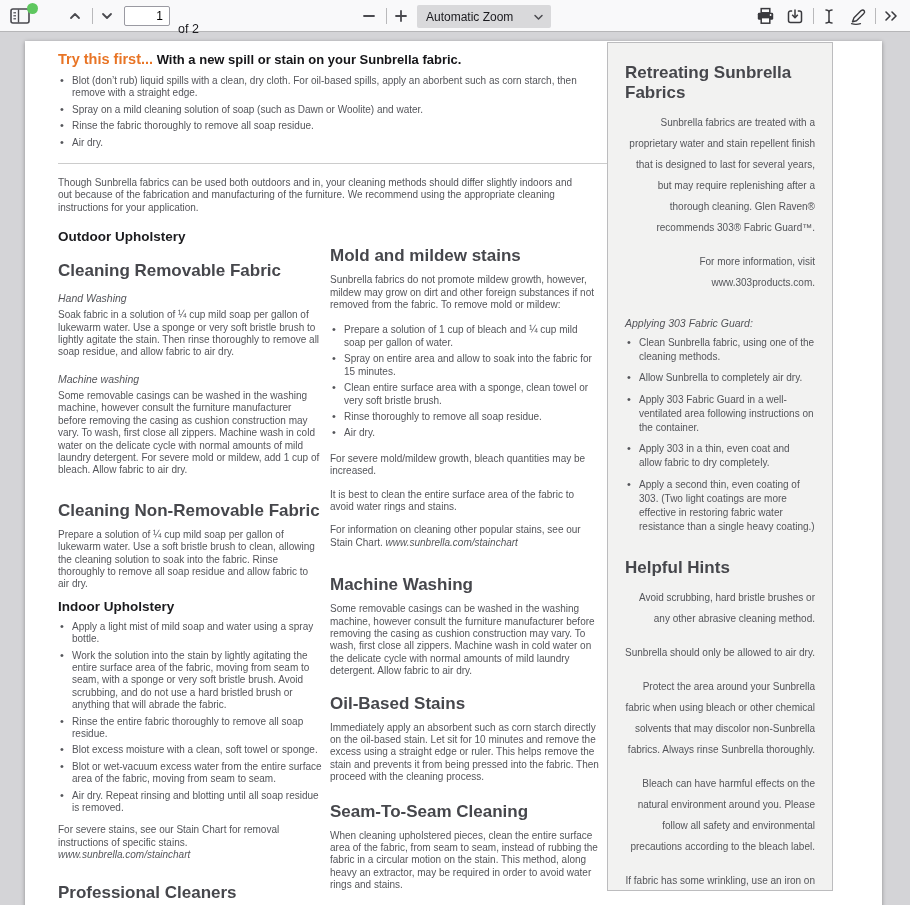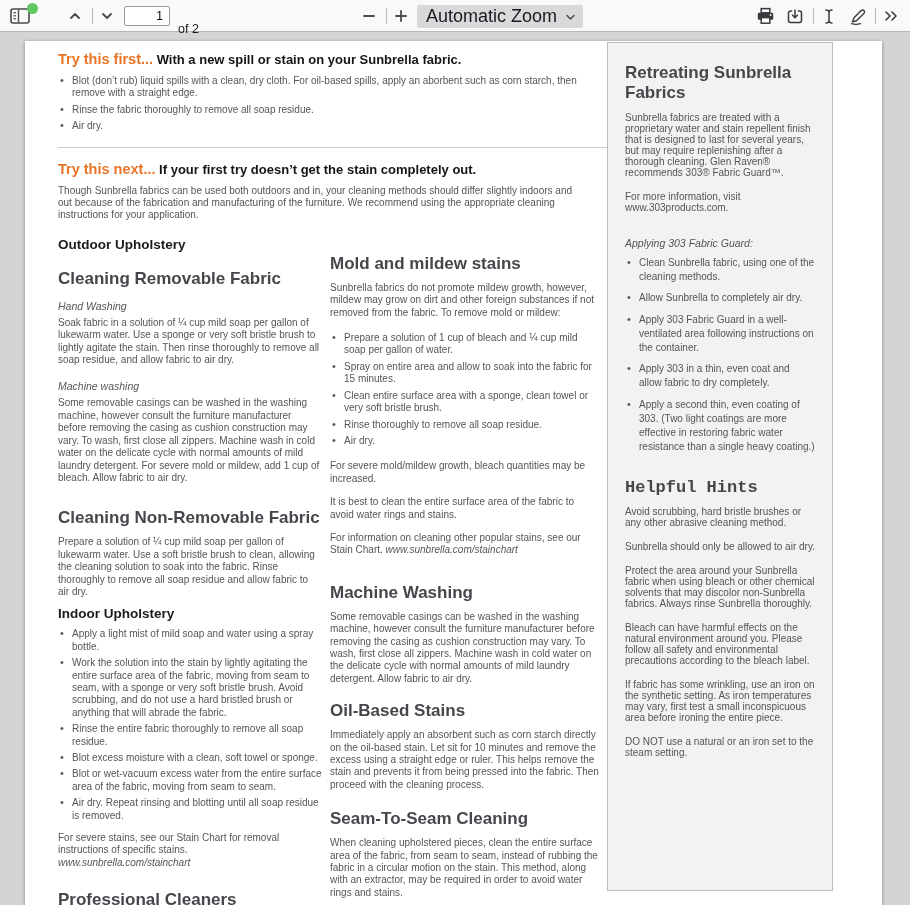--- a/index.html
+++ b/index.html
@@ -11,21 +11,21 @@
     background:#f9f9fa; border-bottom:1px solid #b6b6b8; z-index:20; }
   .tb-btn { position:absolute; top:3px; width:26px; height:26px; display:flex;
     align-items:center; justify-content:center; border-radius:2px; cursor:pointer; }
   .tb-sep { position:absolute; top:8px; width:1px; height:16px; background:#b9b9bb; }
   .page-input { position:absolute; top:6px; left:124px; width:46px; height:20px;
     border:1px solid #9a9aa2; border-radius:2px; background:#fff; text-align:right;
     font-size:12px; padding:0 6px 0 2px; font-family:"Liberation Sans",sans-serif; }
   .of-label { position:absolute; top:22px; left:178px; font-size:12.5px; color:#1a1a1e; }
   .zoom-select { position:absolute; top:5px; left:417px; height:23px; min-width:134px;
     background:#d9d9db; border-radius:2px; display:flex; align-items:center;
-    padding:0 26px 0 9px; font-size:18px; color:#1a1a1e; cursor:pointer; }
+    padding:0 26px 0 9px; font-size:12px; color:#1a1a1e; cursor:pointer; }
   .zoom-select svg { position:absolute; right:7px; top:7px; }
   .dot { position:absolute; top:0px; left:20px; width:11px; height:11px;
     border-radius:50%; background:#5fc75f; }
 
   
   .viewer { position:absolute; top:33px; left:0; width:910px; height:872px;
     background:#d4d4d7; overflow:hidden; }
   .page { position:absolute; left:25px; top:8px; width:857px; height:1140px;
     background:#ffffff; box-shadow:0 1px 4px rgba(0,0,0,.35); }
   .pcontent { position:relative; padding:10px 0 0 33px; }
@@ -47,24 +47,24 @@
 
   .h1 { font-size:13.5px; font-weight:bold; color:#1b1b1e; margin:0 0 9px; }
   .h2 { font-size:17px; font-weight:bold; color:#46474c; margin:17px 0 8px; }
   .h2:first-child { margin-top:0; }
   .h2i { font-size:10.5px; font-style:italic; color:#54555a; margin:11px 0 5px; }
   .url { font-style:italic; }
 
   
   .side-box { position:absolute; left:582px; top:1px; width:226px; height:849px;
     background:#f2f2f1; border:1px solid #bcbcbe; padding:20px 17px; overflow:hidden; }
-  .side-box .body { line-height:11px; }
+  .side-box .body { line-height:21px;text-align:right; }
   .side-box p.body { margin:0 0 13px; }
   .side-box .h2 { margin:0 0 9px; }
-  .side-box .h2.spaced { margin-top:24px;font-family:Liberation Mono, monospace; }
+  .side-box .h2.spaced { margin-top:24px; }
   .side-box .h2i { margin:24px 0 7px; }
   .side-box ul.bullets li { margin-bottom:7px; line-height:14.2px; }
   svg { display:block; }
 </style>
 </head>
 <body>
 
 <div class="toolbar">
 
   <div class="tb-btn" style="left:7px;">
@@ -154,27 +154,25 @@
 <div class="viewer">
   <div class="page">
     <div class="pcontent">
 
       <div class="intro">
         <div class="lead-line">
           <span class="lead-orange">Try this first...</span><span class="lead-black"> With a new spill or stain on your Sunbrella fabric.</span>
         </div>
         <ul class="bullets">
           <li>Blot (don’t rub) liquid spills with a clean, dry cloth. For oil-based spills, apply an aborbent such as corn starch, then remove with a straight edge.</li>
+          <li>Spray on a mild cleaning solution of soap (such as Dawn or Woolite) and water.</li>
           <li>Rinse the fabric thoroughly to remove all soap residue.</li>
           <li>Air dry.</li>
         </ul>
         <hr class="rule">
-        <div class="lead-line">
-          <span class="lead-orange">Try this next...</span><span class="lead-black"> If your first try doesn’t get the stain completely out.</span>
-        </div>
         <p class="body" style="width:527px;">Though Sunbrella fabrics can be used both outdoors and in, your cleaning methods should differ slightly indoors and out because of the fabrication and manufacturing of the furniture. We recommend using the appropriate cleaning instructions for your application.</p>
       </div>
 
       <div class="cols">
 
         <div class="col-left">
           <div class="h1">Outdoor Upholstery</div>
           <div class="h2">Cleaning Removable Fabric</div>
           <div class="h2i">Hand Washing</div>
           <p class="body">Soak fabric in a solution of ¼ cup mild soap per gallon of lukewarm water. Use a sponge or very soft bristle brush to lightly agitate the stain. Then rinse thoroughly to remove all soap residue, and allow fabric to air dry.</p>
@@ -208,21 +206,21 @@
             <li>Air dry.</li>
           </ul>
           <p class="body" style="margin-top:13px;">For severe mold/mildew growth, bleach quantities may be increased.</p>
           <p class="body">It is best to clean the entire surface area of the fabric to avoid water rings and stains.</p>
           <p class="body"><span>For information on cleaning other popular stains, see our Stain Chart. </span><span class="url">www.sunbrella.com/stainchart</span></p>
           <div class="h2" style="margin-top:26px;">Machine Washing</div>
           <p class="body">Some removable casings can be washed in the washing machine, however consult the furniture manufacturer before removing the casing as cushion construction may vary. To wash, first close all zippers. Machine wash in cold water on the delicate cycle with normal amounts of mild laundry detergent. Allow fabric to air dry.</p>
           <div class="h2" style="margin-top:16px;">Oil-Based Stains</div>
           <p class="body">Immediately apply an absorbent such as corn starch directly on the oil-based stain. Let sit for 10 minutes and remove the excess using a straight edge or ruler. This helps remove the stain and prevents it from being pressed into the fabric. Then proceed with the cleaning process.</p>
           <div class="h2" style="margin-top:18px;">Seam-To-Seam Cleaning</div>
-          <p class="body">When cleaning upholstered pieces, clean the entire surface area of the fabric, from seam to seam, instead of rubbing the fabric in a circular motion on the stain. This method, along with an extractor, may be required in order to avoid water rings and stains.</p>
+          <p class="body">When cleaning upholstered pieces, clean the entire surface area of the fabric, from seam to seam, instead of rubbing the fabric in a circular motion on the stain. This method, along heavy an extractor, may be required in order to avoid water rings and stains.</p>
         </div>
       </div>
 
       <div class="side-box">
         <div class="h2">Retreating Sunbrella Fabrics</div>
         <p class="body">Sunbrella fabrics are treated with a proprietary water and stain repellent finish that is designed to last for several years, but may require replenishing after a thorough cleaning. Glen Raven® recommends 303® Fabric Guard™.</p>
         <p class="body">For more information, visit www.303products.com.</p>
         <div class="h2i">Applying 303 Fabric Guard:</div>
         <ul class="bullets">
           <li>Clean Sunbrella fabric, using one of the cleaning methods.</li>

